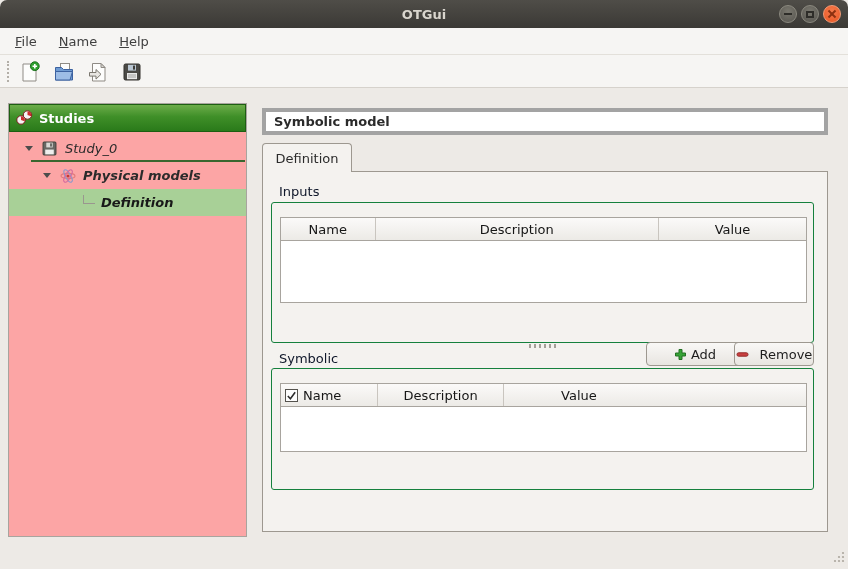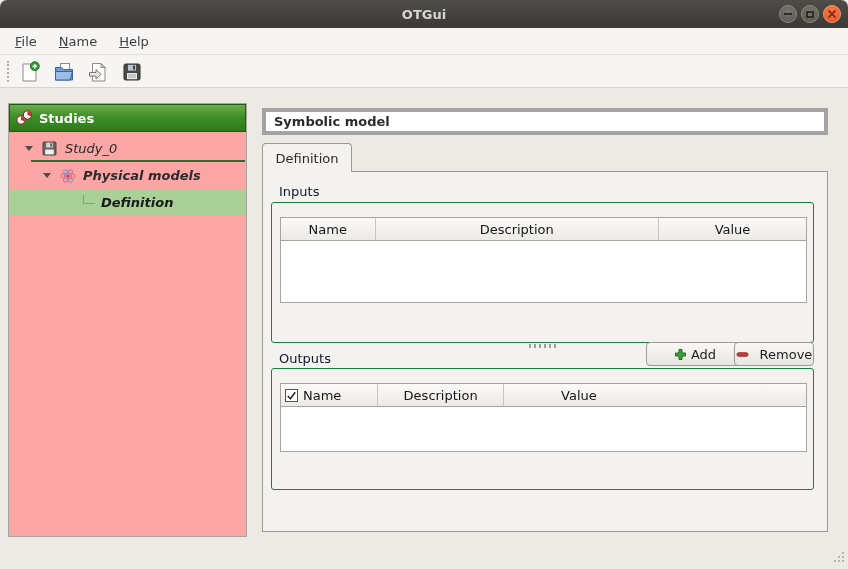--- a/index.html
+++ b/index.html
@@ -283,21 +283,21 @@
       <div class="btn btn-inputs-remove">
         <svg width="13" height="13" viewBox="0 0 13 13">
           <rect x="1" y="4.8" width="11" height="3.4" rx="1.6" fill="#c94040" stroke="#932a2a"></rect>
         </svg>
         <span>Remove</span>
       </div>
     </div>
 
     <div class="splitter-handle"></div>
 
-    <span class="section-label outputs-label">Outputs</span>
+    <span class="section-label outputs-label">Symbolic</span>
 
     <div class="group-box outputs-group">
       <div class="data-table outputs-table">
         <div class="table-header">
           <div class="th with-check" style="width:18.5%;">
             <span class="checkbox">
               <svg width="11" height="11" viewBox="0 0 12 12">
                 <polyline points="2,6.5 4.8,9.5 10,2.5" fill="none" stroke="#2b2b2b" stroke-width="1.7"></polyline>
               </svg>
             </span>

